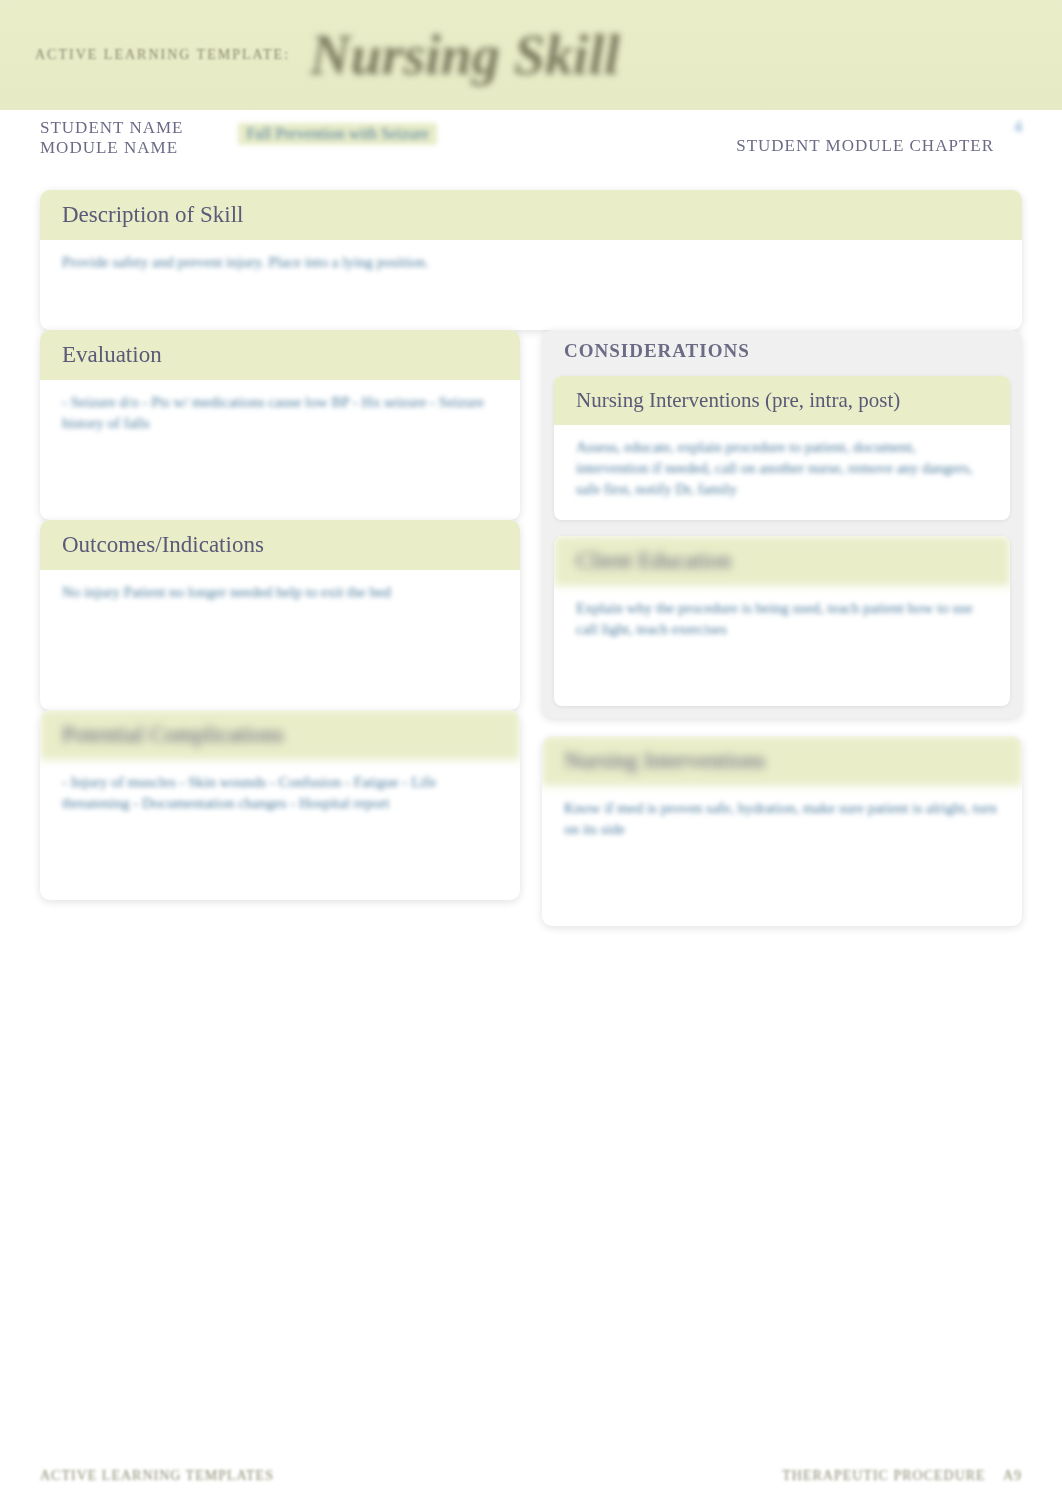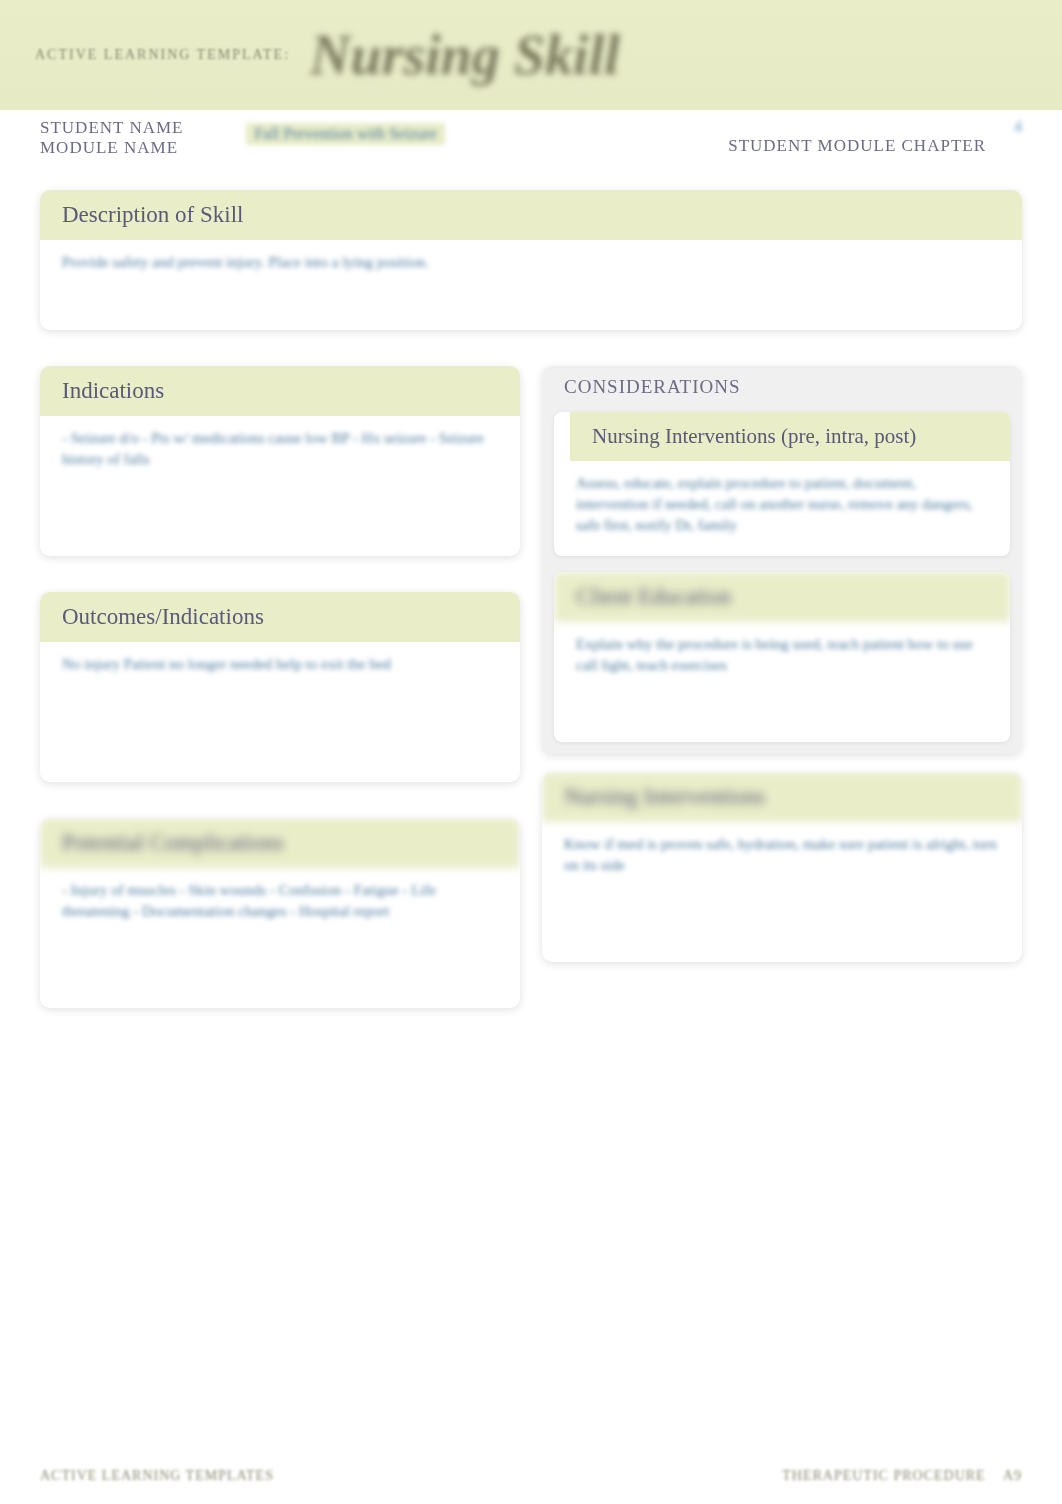--- a/index.html
+++ b/index.html
@@ -55,21 +55,20 @@
       filter: blur(3px);
     }
     
     .meta-row {
       position: absolute;
       top: 118px;
       left: 40px;
       right: 40px;
       display: flex;
       align-items: flex-start;
-      gap: 8px;
     }
     
     .meta-labels {
       display: flex;
       flex-direction: column;
       font-size: 17px;
       color: #6b6b85;
       letter-spacing: 1px;
       line-height: 1.2;
     }
@@ -105,21 +104,21 @@
       top: 190px;
       left: 40px;
       right: 40px;
       bottom: 60px;
     }
     
     .section-box {
       background: #ffffff;
       border-radius: 10px;
       box-shadow: 0 2px 8px rgba(0,0,0,0.12);
-      margin-bottom: 36px;
+      margin-bottom: 0;
       overflow: hidden;
     }
     
     .section-header {
       background: #e9edc8;
       padding: 12px 22px;
       font-size: 23px;
       color: #5a5a78;
       font-family: Georgia, serif;
     }
@@ -128,21 +127,21 @@
       padding: 12px 22px 20px;
       min-height: 60px;
       font-size: 15px;
       color: #4a7a9c;
       filter: blur(2.5px);
       line-height: 1.4;
     }
     
     .considerations-label {
       font-size: 19px;
-      font-weight: normal;
+      font-weight: bold;
       letter-spacing: 1px;
       color: #6b6b85;
       padding: 10px 22px 14px;
     }
     
     .two-col {
       display: flex;
       gap: 22px;
     }
     
@@ -229,21 +228,21 @@
     <div class="section-box">
       <div class="section-header">Description of Skill</div>
       <div class="section-body short-body">Provide safety and prevent injury. Place into a lying position.</div>
     </div>
 
     <div class="two-col">
 
       <div class="col-left">
 
         <div class="section-box">
-          <div class="section-header">Indications</div>
+          <div class="section-header">Evaluation</div>
           <div class="section-body tall-body">- Seizure d/o
 - Pts w/ medications cause low BP
 - Hx seizure
 - Seizure history of falls</div>
         </div>
 
         <div class="section-box">
           <div class="section-header">Outcomes/Indications</div>
           <div class="section-body tall-body">No injury
 Patient no longer needed help to exit the bed</div>
@@ -261,21 +260,21 @@
         </div>
 
       </div>
 
       <div class="col-right">
 
         <div class="right-outer">
           <div class="considerations-label">CONSIDERATIONS</div>
 
           <div class="right-inner-box">
-            <div class="section-header" style="font-size:21px;margin-left:16px;">Nursing Interventions (pre, intra, post)</div>
+            <div class="section-header" style="font-size:21px;">Nursing Interventions (pre, intra, post)</div>
             <div class="section-body short-body">Assess, educate, explain procedure to patient, document, intervention if needed, call on another nurse, remove any dangers, safe first, notify Dr, family</div>
           </div>
 
           <div class="right-inner-box">
             <div class="section-header blur-heavy-text">Client Education</div>
             <div class="section-body med-body">Explain why the procedure is being used, teach patient how to use call light, teach exercises</div>
           </div>
         </div>
 
         <div class="section-box">

